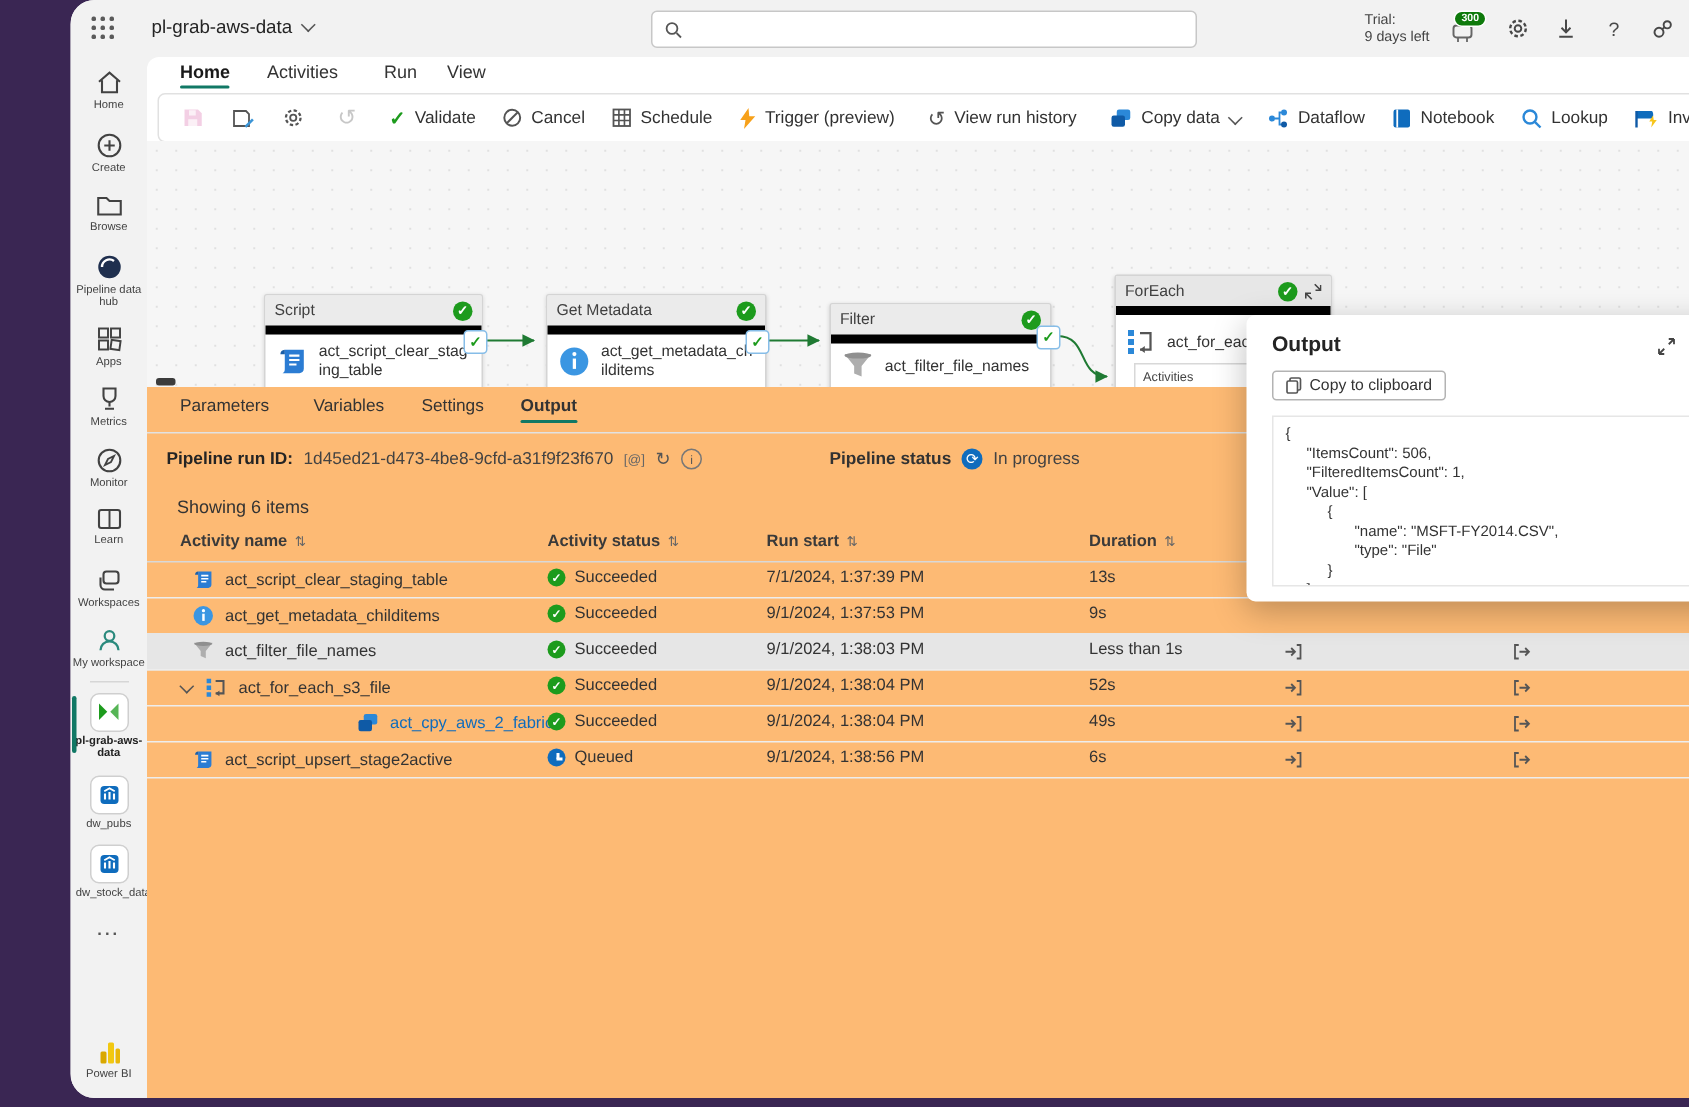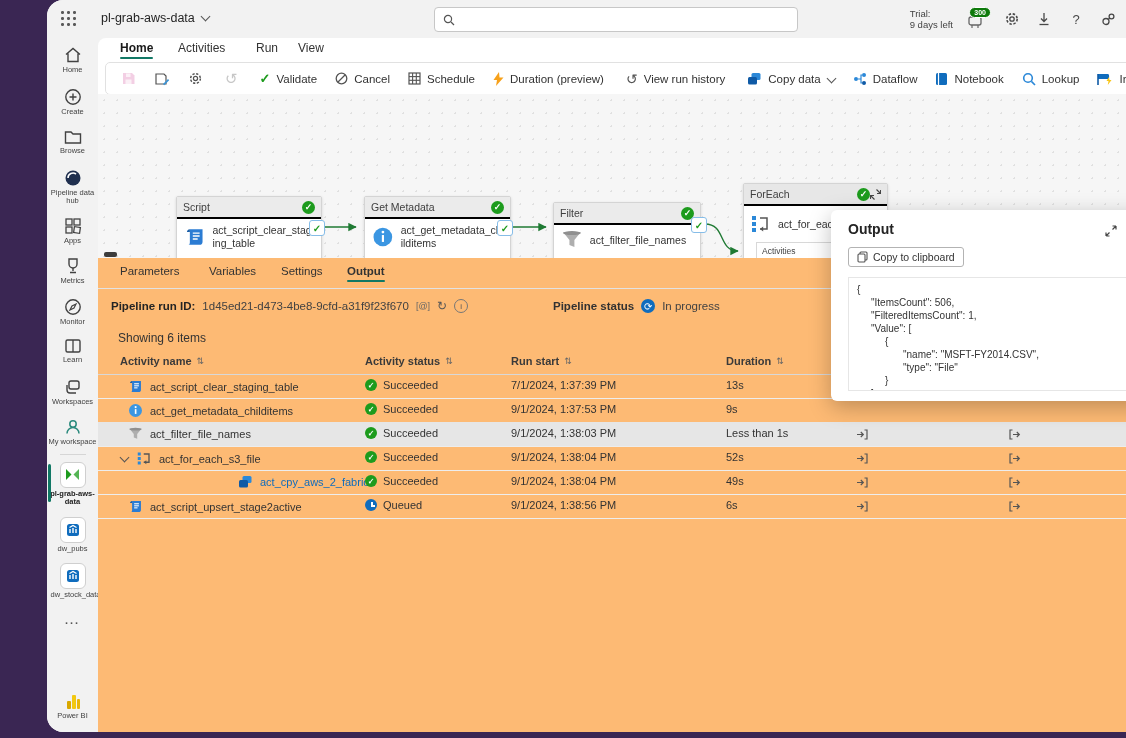--- a/index.html
+++ b/index.html
@@ -47,21 +47,21 @@
   .tsep{width:1px;height:18px;background:#e1e1e1;margin:0 2px;}
   .glyph{font-size:13px;line-height:1;}
   .dis{opacity:.55;}
 
   
   #canvas{position:absolute;left:0;top:56px;width:1067px;height:164px;background:#f6f6f6;
           background-image:radial-gradient(#e0e0e0 1px,transparent 1px);background-size:13px 13px;}
   .node{position:absolute;background:#fff;border:1px solid #d4d4d4;border-radius:2px;
         box-shadow:0 1px 3px rgba(0,0,0,.14);cursor:pointer;}
   .nhead{height:20px;background:#ebebeb;display:flex;align-items:center;padding:0 6px;
-         font-size:10.5px;color:#404040;border-bottom:2px solid #000000;}
+         font-size:10.5px;color:#404040;border-bottom:6px solid #000000;gap:5px;}
   .nhead .sp{flex:1;}
   .nbody{display:flex;align-items:center;gap:7px;padding:5px 7px;}
   .nname{font-size:10.5px;color:#333;line-height:12.5px;word-break:break-all;}
   .okc{width:13px;height:13px;border-radius:50%;background:#1d9b1d;color:#fff;font-size:9px;font-weight:bold;
        display:flex;align-items:center;justify-content:center;flex:none;}
   .clockc{width:13px;height:13px;border-radius:50%;background:#0f6cbd;flex:none;position:relative;}
   .clockc:before{content:"";position:absolute;left:6px;top:3px;width:1.5px;height:4px;background:#fff;}
   .clockc:after{content:"";position:absolute;left:6px;top:6px;width:4px;height:1.5px;background:#fff;}
   .conn-ok{position:absolute;width:14px;height:14px;background:#fff;border:1px solid #86bde8;border-radius:3px;
            color:#1d9b1d;font-size:10px;font-weight:bold;display:flex;align-items:center;justify-content:center;z-index:3;}
@@ -251,21 +251,21 @@
           <line x1="4.6" y1="1" x2="4.6" y2="12" stroke="#545454" stroke-width="1.1"></line>
           <line x1="8.3" y1="1" x2="8.3" y2="12" stroke="#545454" stroke-width="1.1"></line>
           <line x1="1" y1="8.3" x2="12" y2="8.3" stroke="#545454" stroke-width="1.1"></line>
         </svg>
         <span>Schedule</span>
       </div>
       <div class="tbtn">
         <svg width="11" height="14" viewBox="0 0 11 14">
           <path d="M6 0 L0.5 8 H4 L3 14 L10.5 5.5 H6.5 Z" fill="#f7a11a"></path>
         </svg>
-        <span>Duration (preview)</span>
+        <span>Trigger (preview)</span>
       </div>
       <div class="tsep"></div>
       <div class="tbtn">
         <span class="glyph" style="font-size:14px;color:#545454">↺</span>
         <span>View run history</span>
       </div>
       <div class="tsep"></div>
       <div class="tbtn">
         <svg width="15" height="14" viewBox="0 0 15 14">
           <rect x="4.5" y="1" width="9" height="7" rx="1.5" fill="#2b88d8"></rect>

